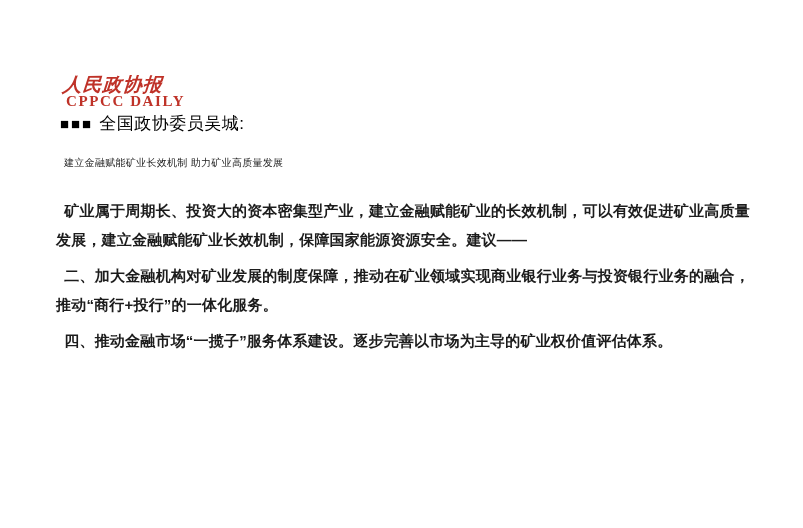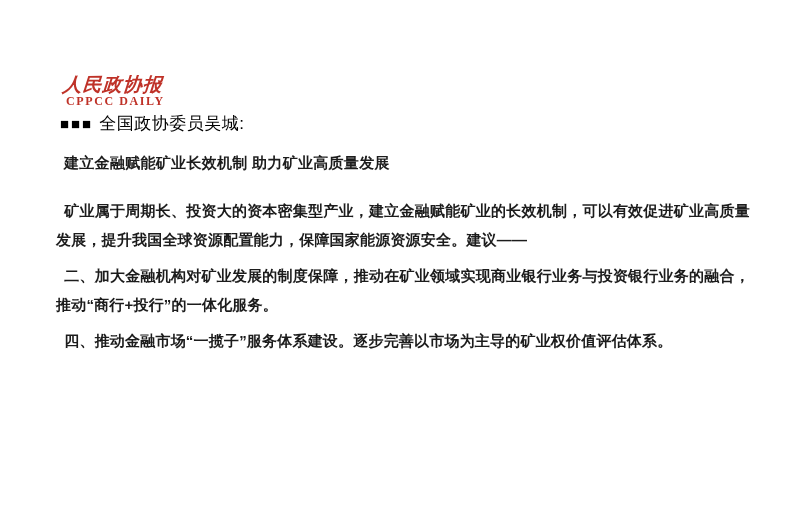--- a/index.html
+++ b/index.html
@@ -31,21 +31,21 @@
     font-weight: 700;
     font-style: italic;
     font-family: "Liberation Serif", serif;
     letter-spacing: 1px;
     transform: skewX(-4deg);
     transform-origin: left bottom;
     width: fit-content;
   }
   .logo-sub {
     color: #bf3228;
-    font-size: 12px;
+    font-size: 15px;
     line-height: 11px;
     font-weight: 700;
     font-family: "Liberation Serif", serif;
     letter-spacing: 1.6px;
     margin: 1px 0 0 4px;
   }
   .kicker {
     margin: 7px 0 0 4px;
     font-size: 17px;
     line-height: 20px;
@@ -54,23 +54,23 @@
     letter-spacing: 0.5px;
   }
   .kicker .squares {
     font-size: 15px;
     letter-spacing: 2px;
     margin-right: 6px;
     color: #000000;
   }
   .title {
     margin: 19px 0 0 8px;
-    font-size: 15px;
+    font-size: 10px;
     line-height: 20px;
-    font-weight: 700;
+    font-weight: 400;
     color: #1c1c1c;
     letter-spacing: 0.3px;
   }
   .article-body {
     margin-top: 23px;
   }
   .article-body p {
     margin: 0 0 7px 0;
     font-size: 15px;
     line-height: 29px;
@@ -92,19 +92,19 @@
       <div class="logo-sub">CPPCC DAILY</div>
     </div>
 
     <div class="kicker">
       <span class="squares">■■■</span><span>全国政协委员吴城:</span>
     </div>
 
     <h1 class="title">建立金融赋能矿业长效机制 助力矿业高质量发展</h1>
 
     <div class="article-body">
-        <p>矿业属于周期长、投资大的资本密集型产业，建立金融赋能矿业的长效机制，可以有效促进矿业高质量发展，提升我国全球资源配置能力，保障国家能源资源安全。建议——</p>
+        <p>矿业属于周期长、投资大的资本密集型产业，建立金融赋能矿业的长效机制，可以有效促进矿业高质量发展，建立金融赋能矿业长效机制，保障国家能源资源安全。建议——</p>
         <p>二、加大金融机构对矿业发展的制度保障，推动在矿业领域实现商业银行业务与投资银行业务的融合，推动“商行+投行”的一体化服务。</p>
         <p>四、推动金融市场“一揽子”服务体系建设。逐步完善以市场为主导的矿业权价值评估体系。</p>
       </div>
 
   </div>
 </div>
 
 </body></html>

